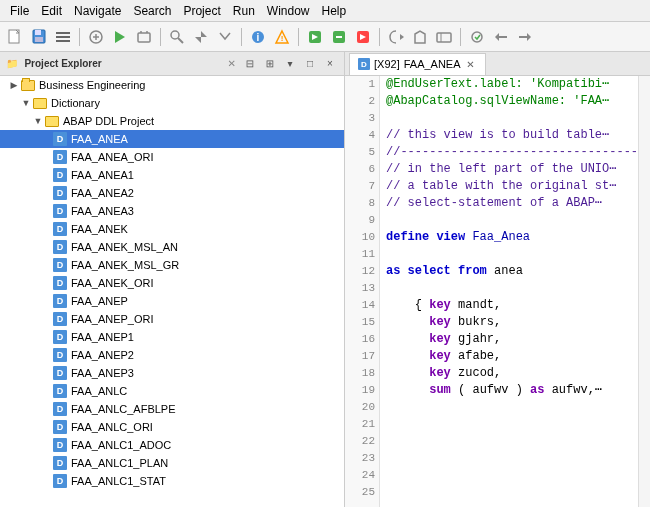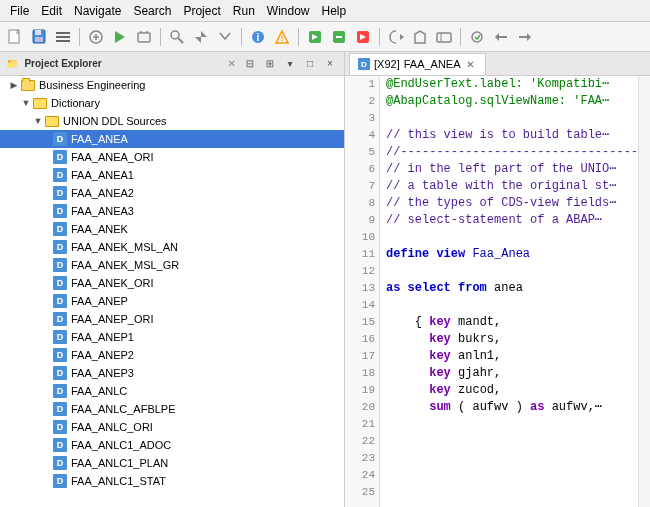--- a/index.html
+++ b/index.html
@@ -461,21 +461,21 @@
             <div class="icon-folder-open"></div>
           </span>
         <span class="item-label">Dictionary</span>
       </div>
 
       <div class="tree-item" style="padding-left:32px;">
         <span class="tree-arrow">▼</span>
         <span class="item-icon">
             <div class="icon-folder-open"></div>
           </span>
-        <span class="item-label">UNION DDL Sources</span>
+        <span class="item-label">ABAP DDL Project</span>
       </div>
 
       <div class="tree-item selected" style="padding-left:52px;">
         <span class="tree-arrow" style="width:0;"></span>
         <span class="item-icon">
             <div class="icon-d">D</div>
           </span>
         <span class="item-label">FAA_ANEA</span>
       </div>
       <div class="tree-item" style="padding-left:52px;">
@@ -633,31 +633,30 @@
         <div class="line-num">25</div>
       </div>
       <div class="code-area">
         <div class="code-line"><span class="string">@EndUserText.label: 'Kompatibi⋯</span></div>
         <div class="code-line"><span class="string">@AbapCatalog.sqlViewName: 'FAA⋯</span></div>
         <div class="code-line">&nbsp;</div>
         <div class="code-line"><span class="comment">// this view is to build table⋯</span></div>
         <div class="code-line"><span class="comment">//----------------------------------------⋯</span></div>
         <div class="code-line"><span class="comment">// in the left part of the UNIO⋯</span></div>
         <div class="code-line"><span class="comment">// a table with the original st⋯</span></div>
-        <div class="code-line"><span class="comment">// the types of CDS-view fields⋯</span></div>
         <div class="code-line"><span class="comment">// select-statement of a ABAP⋯</span></div>
         <div class="code-line">&nbsp;</div>
         <div class="code-line"><span class="kw">define view</span> <span class="viewname">Faa_Anea</span></div>
         <div class="code-line">&nbsp;</div>
         <div class="code-line"><span class="kw">as select</span> <span class="kw">from</span> anea</div>
         <div class="code-line">&nbsp;</div>
         <div class="code-line">&nbsp;&nbsp;&nbsp;&nbsp;{ <span class="kw2">key</span> mandt,</div>
         <div class="code-line">&nbsp;&nbsp;&nbsp;&nbsp;&nbsp;&nbsp;<span class="kw2">key</span> bukrs,</div>
-        <div class="code-line">&nbsp;&nbsp;&nbsp;&nbsp;&nbsp;&nbsp;<span class="kw2">key</span> anln1,</div>
         <div class="code-line">&nbsp;&nbsp;&nbsp;&nbsp;&nbsp;&nbsp;<span class="kw2">key</span> gjahr,</div>
+        <div class="code-line">&nbsp;&nbsp;&nbsp;&nbsp;&nbsp;&nbsp;<span class="kw2">key</span> afabe,</div>
         <div class="code-line">&nbsp;&nbsp;&nbsp;&nbsp;&nbsp;&nbsp;<span class="kw2">key</span> zucod,</div>
         <div class="code-line">&nbsp;&nbsp;&nbsp;&nbsp;&nbsp;&nbsp;<span class="kw2">sum</span> ( aufwv ) <span class="kw2">as</span> aufwv,⋯</div>
       </div>
       <div class="scrollbar-v"></div>
     </div>
   </div>
 
 </div>
 
 </body></html>

